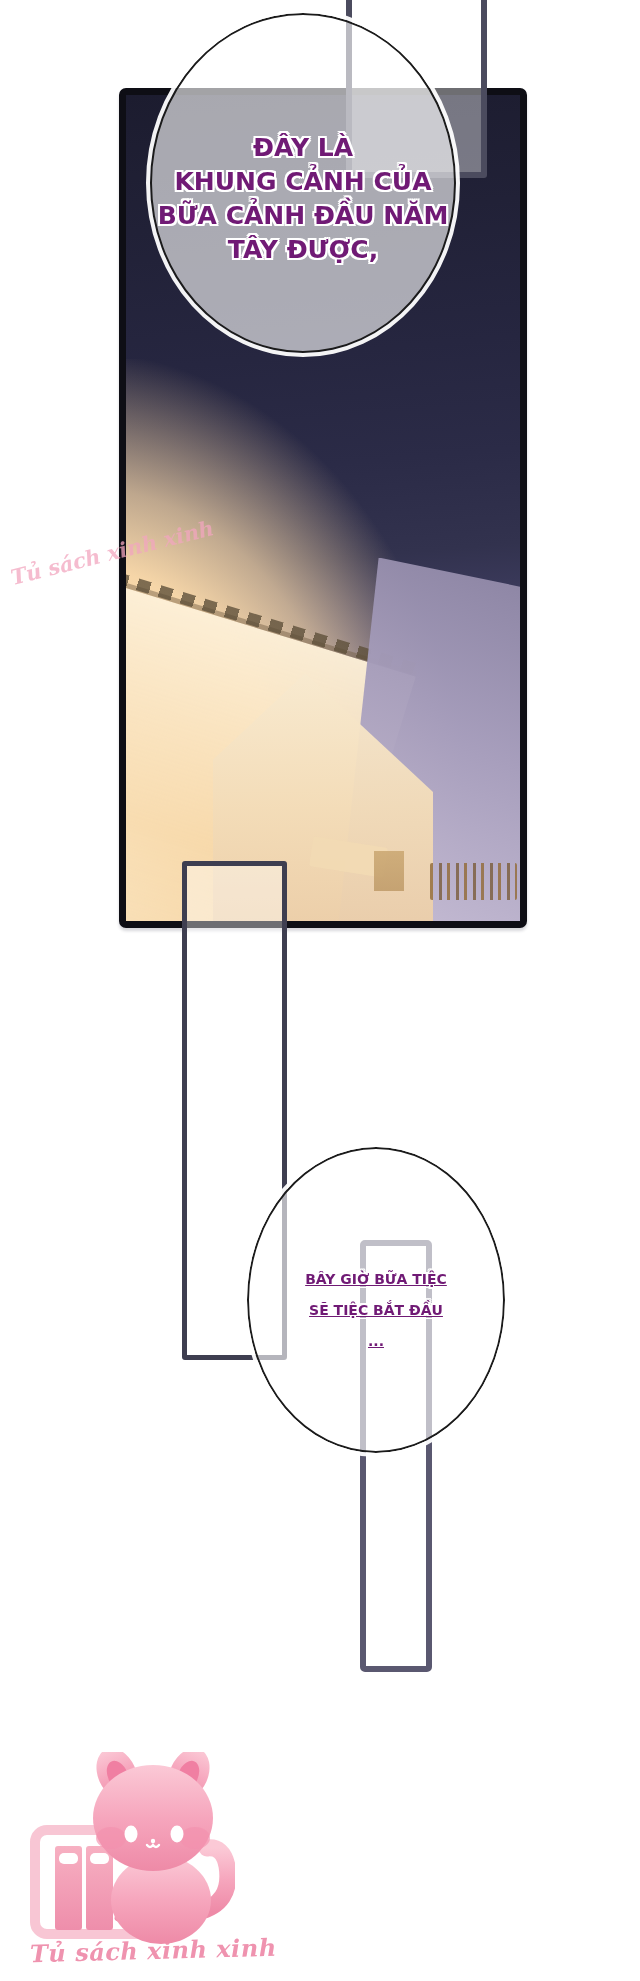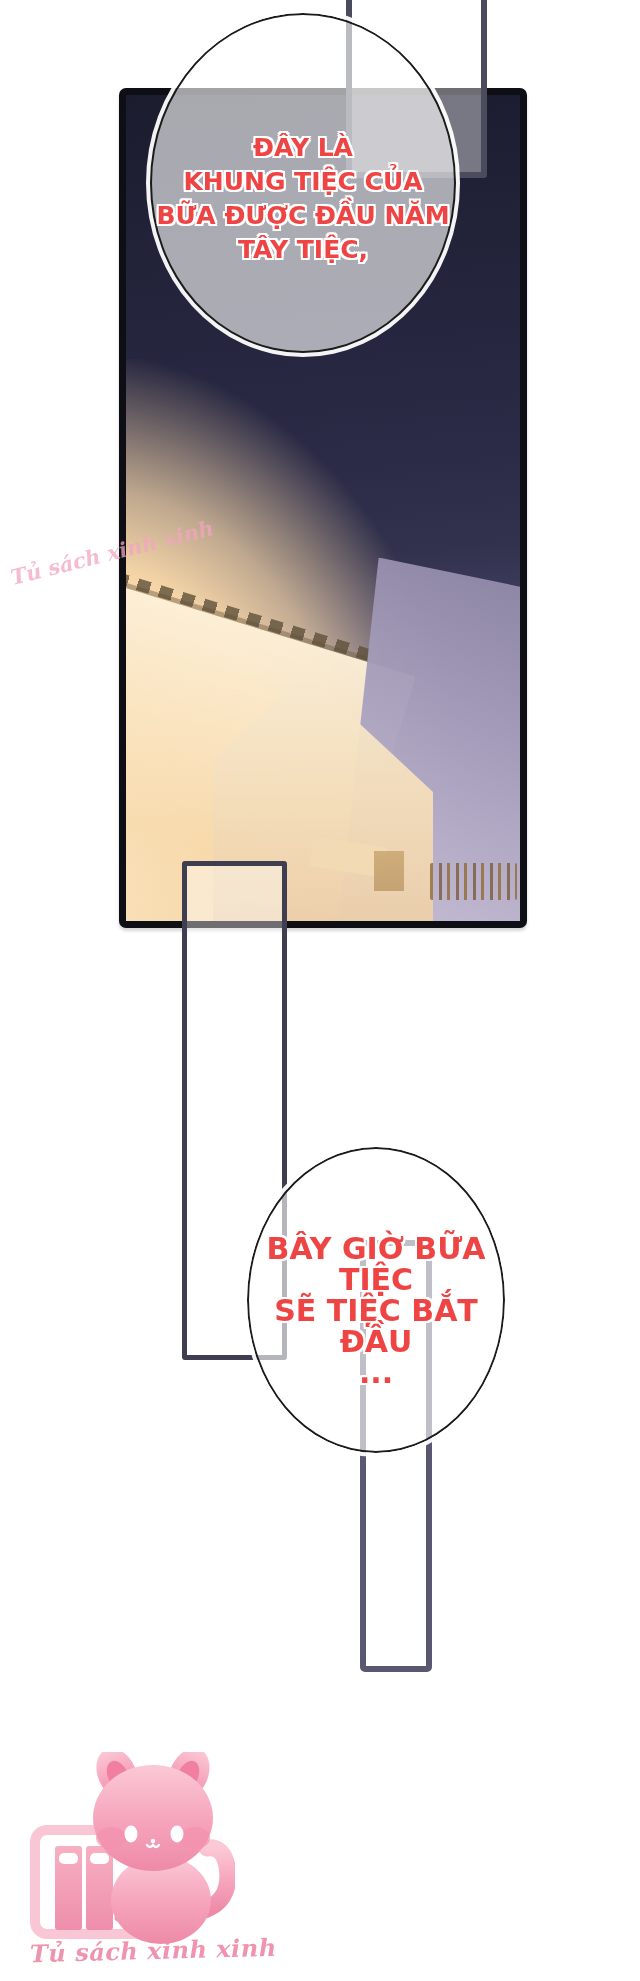--- a/index.html
+++ b/index.html
@@ -77,27 +77,27 @@
   .bubble{
     position:absolute;border-radius:50%;box-sizing:border-box;
     background:rgba(255,255,255,0.62);
     border:2px solid #1b1b1b;
     outline:4px solid rgba(255,255,255,0.95);
     z-index:3;display:flex;align-items:center;justify-content:center;
   }
   .bubble-1{left:150px;top:13px;width:306px;height:340px;}
   .bubble-2{left:247px;top:1147px;width:258px;height:306px;}
   .bubble-text{
-    text-align:center;font-weight:bold;color:#ef4444;z-index:4;
+    text-align:center;font-weight:bold;color:#701a75;z-index:4;
     text-shadow:
       -2px -2px 0 #fff,2px -2px 0 #fff,-2px 2px 0 #fff,2px 2px 0 #fff,
       0 -2px 0 #fff,0 2px 0 #fff,-2px 0 0 #fff,2px 0 0 #fff;
   }
   .bubble-1 .bubble-text{font-size:25px;line-height:34px;transform:translateY(16px);}
-  .bubble-2 .bubble-text{font-size:30px;line-height:31px;transform:translateY(10px);}
+  .bubble-2 .bubble-text{font-size:14px;line-height:31px;transform:translateY(10px);text-decoration:underline;}
   
   .watermark{
     position:absolute;font-family:"DejaVu Serif","Liberation Serif",serif;
     font-style:italic;font-weight:bold;color:#ef93af;z-index:5;white-space:nowrap;
   }
   .watermark-side{left:8px;top:540px;font-size:21px;transform:rotate(-14deg);opacity:.75;color:#f2a6bf;}
   .watermark-bottom{left:30px;top:1936px;font-size:24px;transform:rotate(-1.5deg);letter-spacing:.5px;}
   
   .mascot{position:absolute;left:25px;top:1752px;width:210px;height:192px;z-index:5;}
 </style>
@@ -117,23 +117,23 @@
     <div class="crowd"></div>
   </div>
 
   <div class="frame frame-top"></div>
   <div class="frame frame-mid"></div>
   <div class="frame frame-bottom"></div>
 
   <div class="bubble bubble-1">
     <div class="bubble-text">
       <div>ĐÂY LÀ</div>
-      <div>KHUNG TIỆC CỦA</div>
-      <div>BỮA ĐƯỢC ĐẦU NĂM</div>
-      <div>TÂY TIỆC,</div>
+      <div>KHUNG CẢNH CỦA</div>
+      <div>BỮA CẢNH ĐẦU NĂM</div>
+      <div>TÂY ĐƯỢC,</div>
     </div>
   </div>
 
   <div class="bubble bubble-2">
     <div class="bubble-text">
       <div>BÂY GIỜ BỮA TIỆC</div>
       <div>SẼ TIỆC BẮT ĐẦU</div>
       <div>...</div>
     </div>
   </div>

